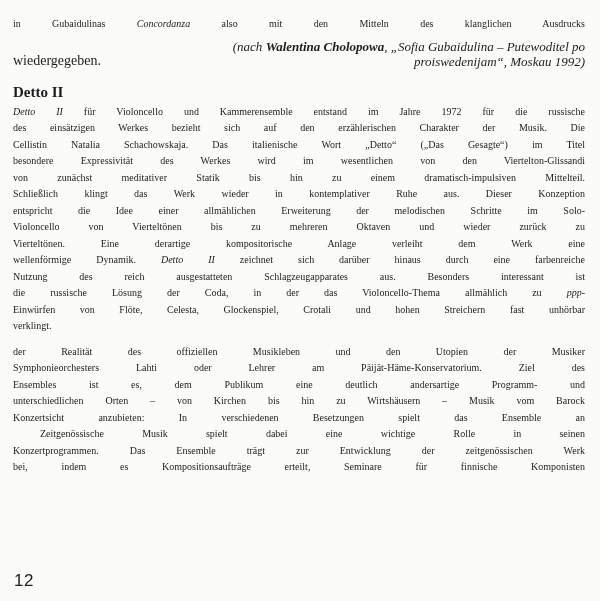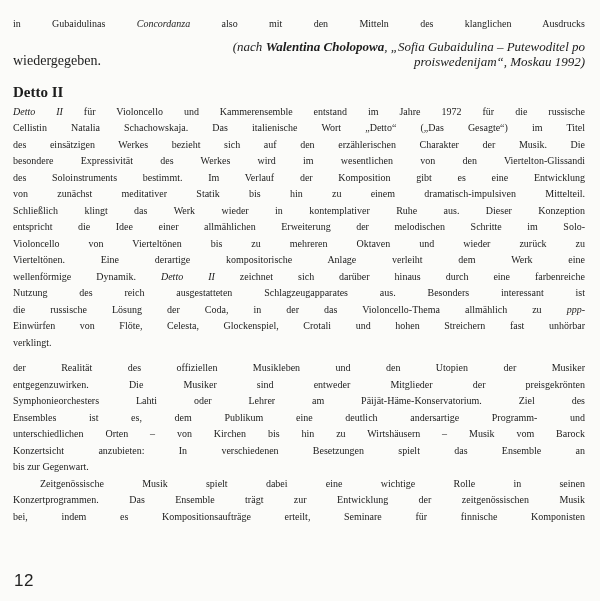--- a/index.html
+++ b/index.html
@@ -87,47 +87,44 @@
     <div class="attribution">
         <div class="tl last"><span class="i">(nach </span><span class="bi">Walentina Cholopowa</span><span class="i">, „Sofia Gubaidulina – Putewoditel po</span></div>
         <div class="tl last"><span class="i">proiswedenijam“, Moskau 1992)</span></div>
       </div>
   </div>
 
   <div class="heading">Detto II</div>
 
   <div class="para">
       <div class="tl"><span class="i">Detto II</span><span> für Violoncello und Kammerensemble entstand im Jahre 1972 für die russische</span></div>
+      <div class="tl"><span>des einsätzigen Werkes bezieht sich auf den erzählerischen Charakter der Musik. Die</span></div>
       <div class="tl"><span>Cellistin Natalia Schachowskaja. Das italienische Wort „Detto“ („Das Gesagte“) im Titel</span></div>
-      <div class="tl"><span>des einsätzigen Werkes bezieht sich auf den erzählerischen Charakter der Musik. Die</span></div>
       <div class="tl"><span>besondere Expressivität des Werkes wird im wesentlichen von den Viertelton-Glissandi</span></div>
-      <div class="tl"><span>des Soloinstruments bestimmt. Im Verlauf der Komposition gibt es eine Entwicklung</span></div>
       <div class="tl"><span>von zunächst meditativer Statik bis hin zu einem dramatisch-impulsiven Mittelteil.</span></div>
       <div class="tl"><span>Schließlich klingt das Werk wieder in kontemplativer Ruhe aus. Dieser Konzeption</span></div>
       <div class="tl"><span>entspricht die Idee einer allmählichen Erweiterung der melodischen Schritte im Solo-</span></div>
       <div class="tl"><span>Violoncello von Vierteltönen bis zu mehreren Oktaven und wieder zurück zu</span></div>
       <div class="tl"><span>Vierteltönen. Eine derartige kompositorische Anlage verleiht dem Werk eine</span></div>
       <div class="tl"><span>wellenförmige Dynamik. </span><span class="i">Detto II</span><span> zeichnet sich darüber hinaus durch eine farbenreiche</span></div>
       <div class="tl"><span>Nutzung des reich ausgestatteten Schlagzeugapparates aus. Besonders interessant ist</span></div>
       <div class="tl"><span>die russische Lösung der Coda, in der das Violoncello-Thema allmählich zu </span><span class="i">ppp</span><span>-</span></div>
       <div class="tl"><span>Einwürfen von Flöte, Celesta, Glockenspiel, Crotali und hohen Streichern fast unhörbar</span></div>
       <div class="tl last"><span>verklingt.</span></div>
     </div>
 
   <div class="para para-gap">
       <div class="tl"><span>der Realität des offiziellen Musikleben und den Utopien der Musiker</span></div>
-      <div class="tl"><span>entgegenzuwirken. Die Musiker sind entweder Mitglieder der preisgekrönten</span></div>
       <div class="tl"><span>Symphonieorchesters Lahti oder Lehrer am Päijät-Häme-Konservatorium. Ziel des</span></div>
       <div class="tl"><span>Ensembles ist es, dem Publikum eine deutlich andersartige Programm- und</span></div>
       <div class="tl"><span>unterschiedlichen Orten – von Kirchen bis hin zu Wirtshäusern – Musik vom Barock</span></div>
       <div class="tl"><span>Konzertsicht anzubieten: In verschiedenen Besetzungen spielt das Ensemble an</span></div>
-      <div class="tl last"><span>bis zur Gegenwart.</span></div>
     </div>
 
   <div class="para" style="margin-top:0">
       <div class="tl ind"><span>Zeitgenössische Musik spielt dabei eine wichtige Rolle in seinen</span></div>
-      <div class="tl"><span>Konzertprogrammen. Das Ensemble trägt zur Entwicklung der zeitgenössischen Musik</span></div>
+      <div class="tl"><span>Konzertprogrammen. Das Ensemble trägt zur Entwicklung der zeitgenössischen Werk</span></div>
       <div class="tl"><span>bei, indem es Kompositionsaufträge erteilt, Seminare für finnische Komponisten</span></div>
     </div>
 
   <div class="page-number">12</div>
 
 </div>
 
 </body></html>

